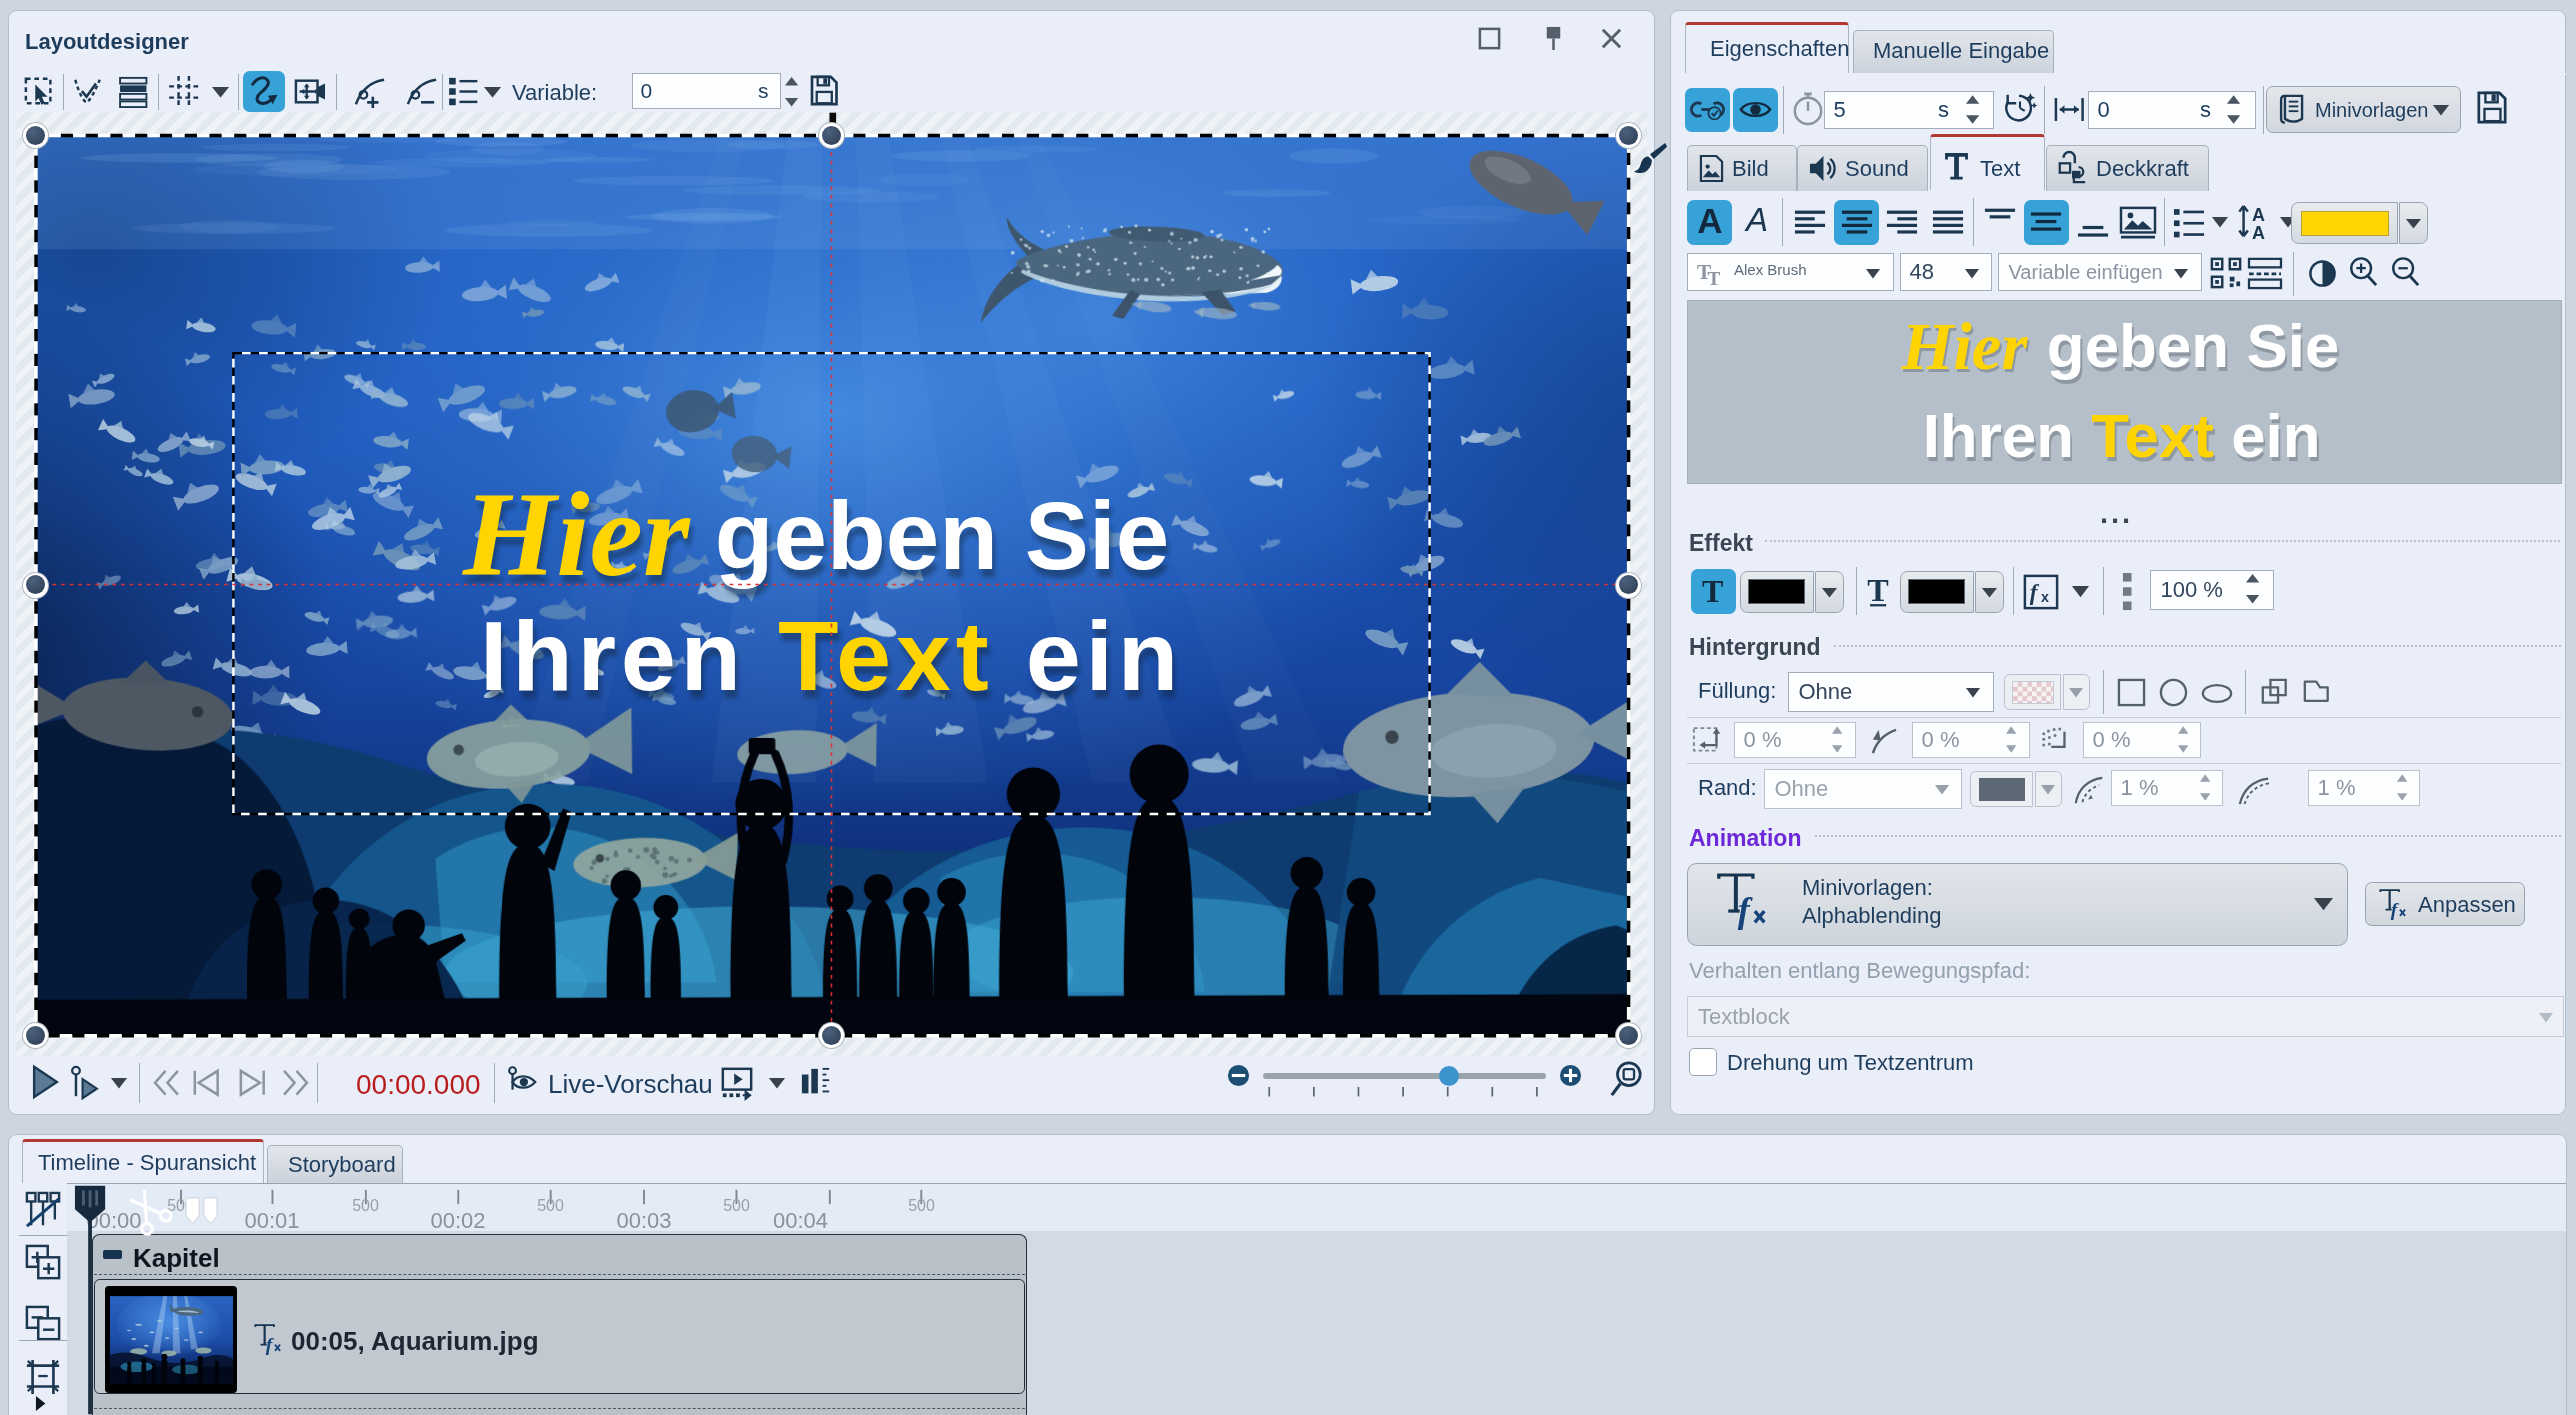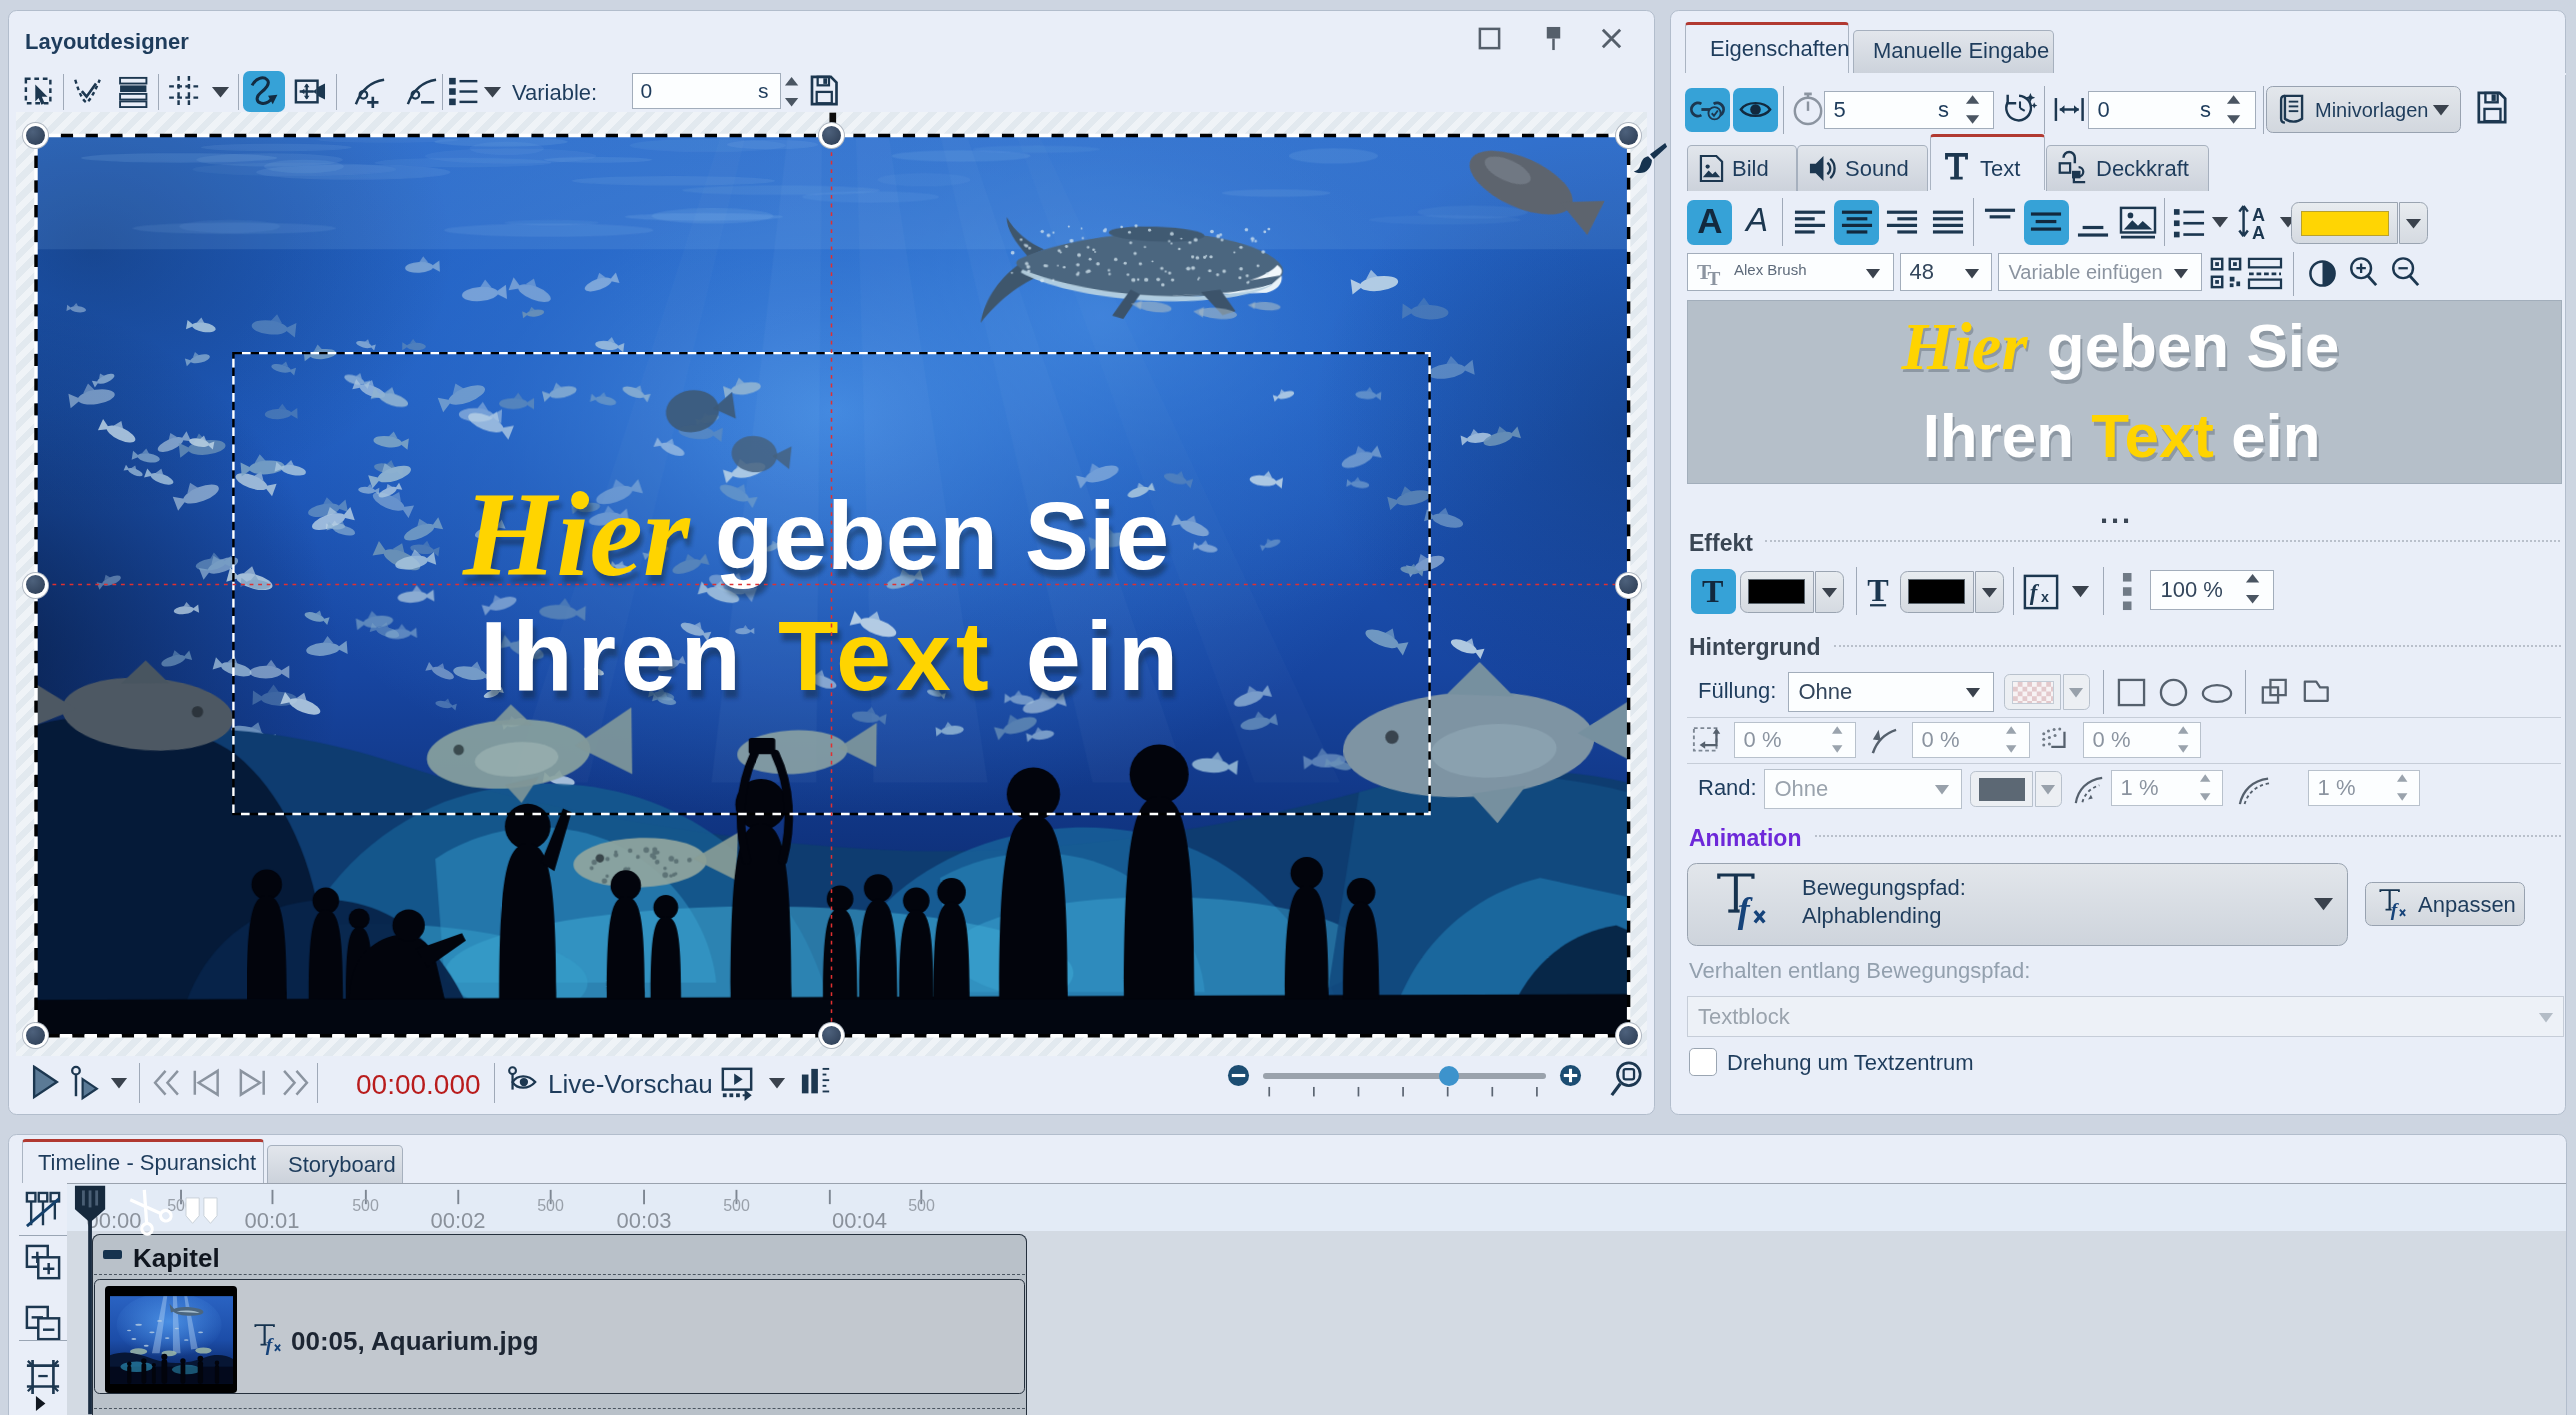--- a/index.html
+++ b/index.html
@@ -1705,21 +1705,21 @@
 <div class="abs" style="left:1687px;top:863px;width:661px;height:83px;background:linear-gradient(#e2e6eb,#ced4dc);border:1px solid #99a3b0;border-radius:9.5px;"></div>
 <svg class="ic" style="left:1715px;top:873px" width="55" height="59" viewBox="0 0 58 62">
     <g fill="none" stroke="#16334f">
       <path d="M4 6 V2 h36 v4" stroke-width="3.4"></path>
       <line x1="22" y1="2" x2="22" y2="40" stroke-width="4.2"></line>
       <path d="M14 40 h12" stroke-width="3.4"></path>
     </g>
 <text x="24" y="52" font-size="38" font-style="italic" font-weight="bold" font-family="Liberation Serif" fill="#16437a">f</text>
 <path d="M42 40 l10 12 m0 -12 l-10 12" stroke="#16437a" stroke-width="3.6"></path>
   </svg>
-<div class="lbl" style="left:1802px;top:875px;font-size:22px;">Bewegungspfad:</div>
+<div class="lbl" style="left:1802px;top:875px;font-size:22px;">Minivorlagen:</div>
 <div class="lbl" style="left:1802px;top:903px;font-size:22px;">Alphablending</div>
 <svg class="ic" style="left:2313px;top:897px" width="21" height="14.3" viewBox="0 0 22 15">
     <path d="M1 1 L21 1 L11 14 Z" fill="#3a424d"></path>
   </svg>
 <div class="graybtn" style="left:2365px;top:882px;width:160px;height:44px;"></div>
 <svg class="ic" style="left:2378px;top:889px" width="30.5" height="32" viewBox="0 0 58 62" preserveAspectRatio="xMidYMid meet">
     <g fill="none" stroke="#16334f">
       <path d="M4 6 V2 h36 v4" stroke-width="3.4"></path>
       <line x1="22" y1="2" x2="22" y2="40" stroke-width="4.2"></line>
       <path d="M14 40 h12" stroke-width="3.4"></path>
@@ -1753,21 +1753,21 @@
     <line x1="190" y1="7" x2="190" y2="22" stroke="#7d8692" stroke-width="2"></line>
     <line x1="384" y1="7" x2="384" y2="22" stroke="#7d8692" stroke-width="2"></line>
     <line x1="578" y1="7" x2="578" y2="22" stroke="#7d8692" stroke-width="2"></line>
     <line x1="773" y1="7" x2="773" y2="22" stroke="#7d8692" stroke-width="2"></line>
     <line x1="967" y1="7" x2="967" y2="22" stroke="#7d8692" stroke-width="2"></line>
   </svg>
 <div class="abs" style="left:57px;top:1208px;width:114px;text-align:center;font-size:22px;color:#8a919b;z-index:2">00:00</div>
 <div class="abs" style="left:215px;top:1208px;width:114px;text-align:center;font-size:22px;color:#8a919b;z-index:2">00:01</div>
 <div class="abs" style="left:401px;top:1208px;width:114px;text-align:center;font-size:22px;color:#8a919b;z-index:2">00:02</div>
 <div class="abs" style="left:587px;top:1208px;width:114px;text-align:center;font-size:22px;color:#8a919b;z-index:2">00:03</div>
-<div class="abs" style="left:773px;top:1208px;width:114px;text-align:right;font-size:22px;color:#8a919b;z-index:2">00:04</div>
+<div class="abs" style="left:773px;top:1208px;width:114px;text-align:left;font-size:22px;color:#8a919b;z-index:2">00:04</div>
 <div class="abs" style="left:152px;top:1197px;width:57px;text-align:center;font-size:16px;color:#99a0aa;z-index:2">500</div>
 <div class="abs" style="left:337px;top:1197px;width:57px;text-align:center;font-size:16px;color:#99a0aa;z-index:2">500</div>
 <div class="abs" style="left:522px;top:1197px;width:57px;text-align:center;font-size:16px;color:#99a0aa;z-index:2">500</div>
 <div class="abs" style="left:708px;top:1197px;width:57px;text-align:center;font-size:16px;color:#99a0aa;z-index:2">500</div>
 <div class="abs" style="left:893px;top:1197px;width:57px;text-align:center;font-size:16px;color:#99a0aa;z-index:2">500</div>
 <div class="abs" style="left:92px;top:1234px;width:935px;height:182px;background:#b9c1c9;border:1.9px solid #242f3c;border-bottom:none;border-radius:7.6px 7.6px 0 0;"></div>
 <div class="abs" style="left:103px;top:1250px;width:19px;height:8.6px;background:#16334f;border-radius:1.9px;"></div>
 <div class="abs" style="left:133px;top:1243px;font-size:26px;font-weight:bold;color:#10161f;position:absolute;">Kapitel</div>
 <div class="abs" style="left:94px;top:1274px;width:931px;height:0;border-top:1.9px dashed #4a5560;"></div>
 <div class="abs" style="left:94px;top:1279px;width:931px;height:115px;background:#c2c8cf;border:1.9px solid #242f3c;border-radius:5.7px;"></div>

